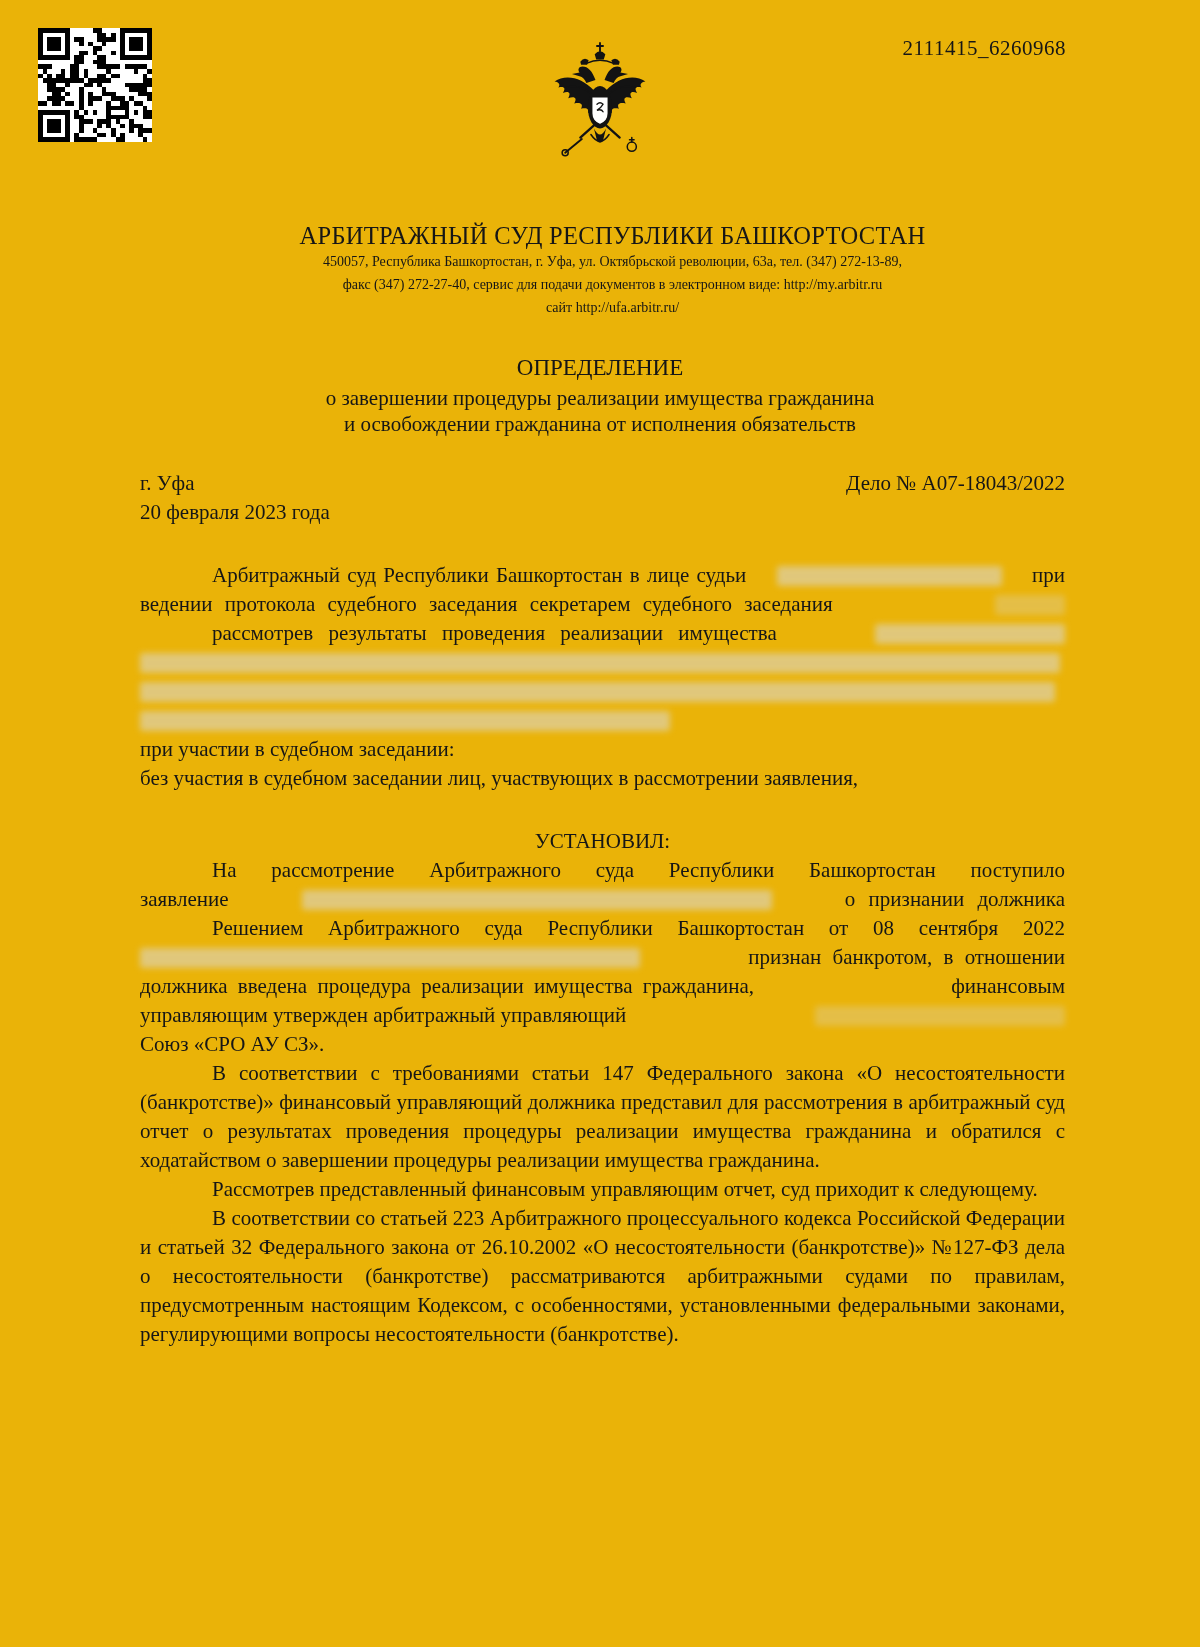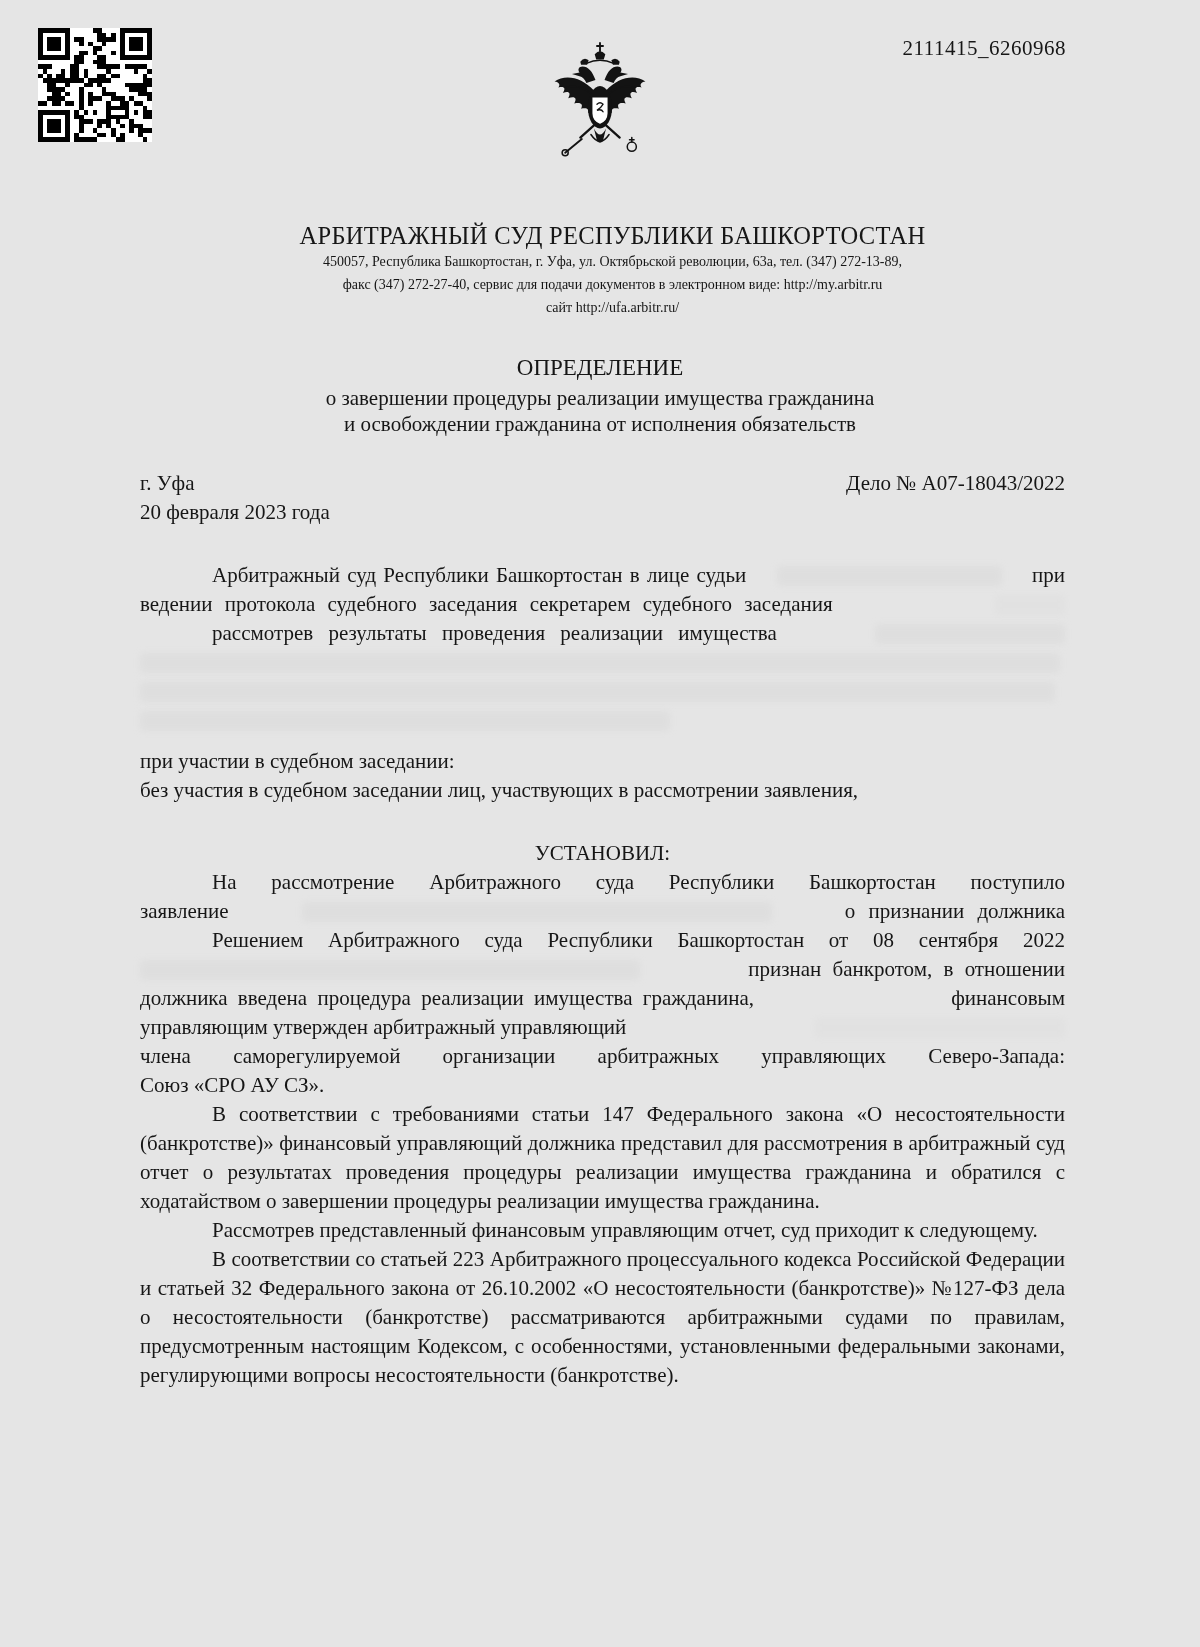--- a/index.html
+++ b/index.html
@@ -1,19 +1,19 @@
 <!DOCTYPE html>
 <html lang="ru"><head>
 <meta charset="utf-8">
 <style>
   html,body{margin:0;padding:0;background:#ffffff;}
   .page{
     position:relative;
     width:1200px;height:1647px;
-    background:#e5e5e5;
+    background:#eab308;
     font-family:"Liberation Serif","DejaVu Serif",serif;
     color:#161616;
     overflow:hidden;
   }
   
   .qr{position:absolute;left:38px;top:28px;width:114px;height:114px;}
   .doc-number{position:absolute;top:36px;right:134px;font-size:21px;letter-spacing:.5px;}
   .eagle{position:absolute;left:50%;top:26px;transform:translateX(-50%);}
   
   .header{margin-top:222px;text-align:center;padding-left:25px;}
@@ -324,21 +324,21 @@
         <div class="line left">
           <span class="redact" style="width: 920px;"></span>
         </div>
         <div class="line left">
           <span class="redact" style="width: 915px;"></span>
         </div>
         <div class="line left">
           <span class="redact" style="width: 530px;"></span>
         </div>
       </div>
-      <div class="para" style="margin-top: 12px;">
+      <div class="para" style="">
         <div class="line left">
           <span class="seg">при участии в судебном заседании:</span>
         </div>
         <div class="line left">
           <span class="seg">без участия в судебном заседании лиц, участвующих в рассмотрении заявления,</span>
         </div>
       </div>
       <div class="heading-line" style="margin-top: 34px;">УСТАНОВИЛ:</div>
       <div class="para">
         <div class="line stretch" style="padding-left: 72px;"><span class="seg">На рассмотрение Арбитражного суда Республики Башкортостан поступило</span></div>
@@ -355,21 +355,20 @@
           <span class="seg" style="word-spacing: 6px;">признан банкротом, в отношении</span>
         </div>
         <div class="line between">
           <span class="seg" style="word-spacing: 5px;">должника введена процедура реализации имущества гражданина,</span>
           <span class="seg">финансовым</span>
         </div>
         <div class="line between">
           <span class="seg">управляющим утвержден арбитражный управляющий</span>
           <span class="redact light" style="width: 250px;"></span>
         </div>
-        <div class="line stretch"><span class="seg">члена саморегулируемой организации арбитражных управляющих Северо-Запада:</span></div>
         <div class="line left">
           <span class="seg">Союз «СРО АУ СЗ».</span>
         </div>
       </div>
       <div class="flow-para">В соответствии с требованиями статьи 147 Федерального закона «О несостоятельности (банкротстве)» финансовый управляющий должника представил для рассмотрения в арбитражный суд отчет о результатах проведения процедуры реализации имущества гражданина и обратился с ходатайством о завершении процедуры реализации имущества гражданина.</div>
       <div class="flow-para">Рассмотрев представленный финансовым управляющим отчет, суд приходит к следующему.</div>
       <div class="flow-para">В соответствии со статьей 223 Арбитражного процессуального кодекса Российской Федерации и статьей 32 Федерального закона от 26.10.2002 «О несостоятельности (банкротстве)» №127-ФЗ дела о несостоятельности (банкротстве) рассматриваются арбитражными судами по правилам, предусмотренным настоящим Кодексом, с особенностями, установленными федеральными законами, регулирующими вопросы несостоятельности (банкротстве).</div>
     </div>
 
 </div>

